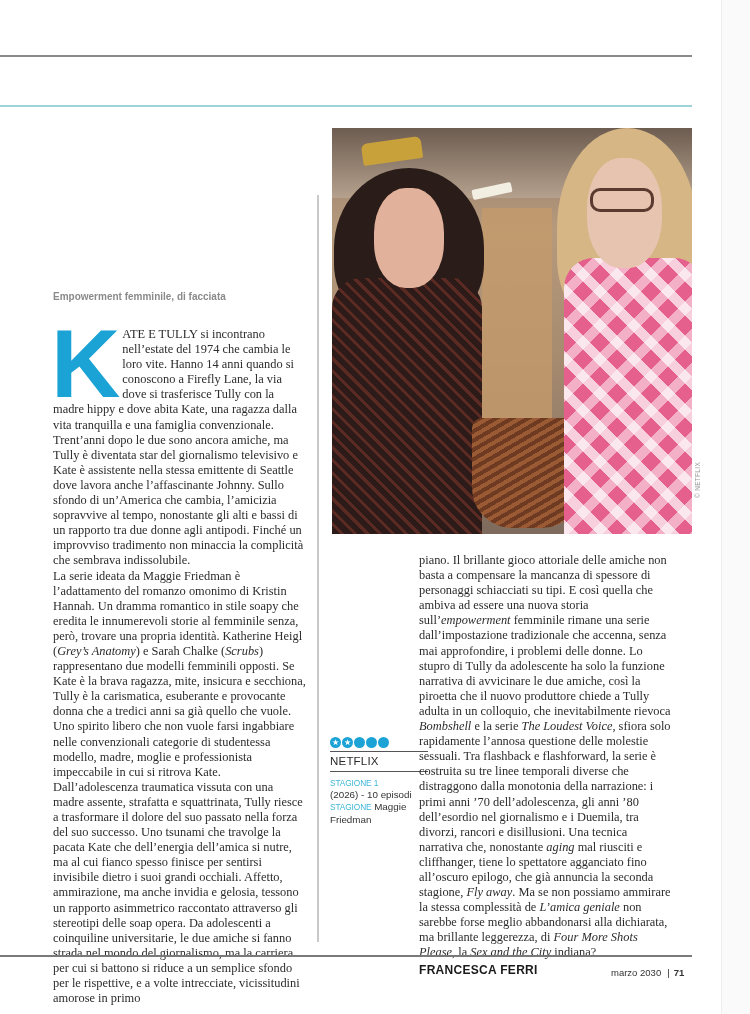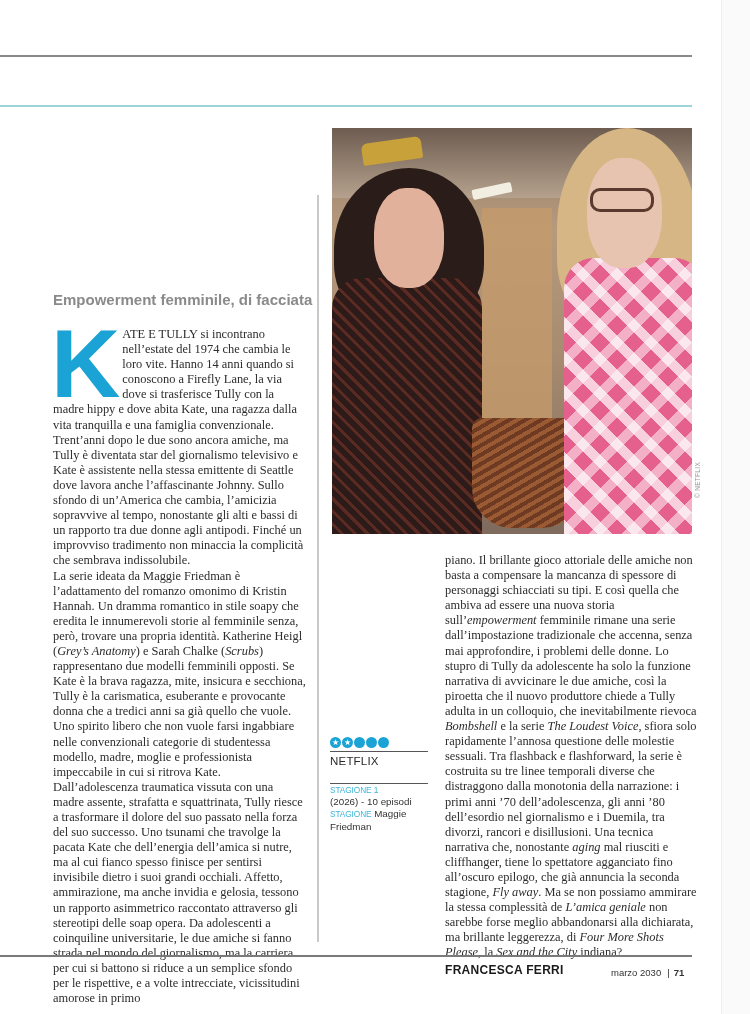--- a/index.html
+++ b/index.html
@@ -15,27 +15,27 @@
     .vrule { position: absolute; left: 317px; top: 195px; width: 2px; height: 747px; background: #c9c9c9; }
 
     .title {
       position: absolute; left: 52px; top: 192px; width: 260px; margin: 0;
       font-family: "Liberation Sans", sans-serif; font-weight: 700;
       font-size: 30px; line-height: 30px; letter-spacing: -0.5px; color: #151515;
     }
     .subtitle {
       position: absolute; left: 53px; top: 291px; margin: 0;
       font-family: "Liberation Sans", sans-serif; font-weight: 700;
-      font-size: 15px; color: #8a8a8a;
+      font-size: 10px; color: #8a8a8a;
     }
 
     .col { position: absolute; font-size: 12.4px; line-height: 15.1px; color: #2c2c2c; }
     .col p { margin: 0; }
     .col-left { left: 53px; top: 327px; width: 254px; }
-    .col-right { left: 445px; top: 553px; width: 252px; }
+    .col-right { left: 419px; top: 553px; width: 252px; }
 
     .dropcap {
       float: left; font-family: "Liberation Sans", sans-serif; font-weight: 700;
       color: #1ba3d6; font-size: 96px; line-height: 70px; height: 72px;
       margin: 2px 6px 0 -2px; letter-spacing: -4px;
     }
     .byline {
       font-family: "Liberation Sans", sans-serif; font-weight: 700;
       font-size: 12px; letter-spacing: 0.3px; color: #1a1a1a; margin-top: 2px;
     }
@@ -64,22 +64,22 @@
     .credit {
       position: absolute; left: 694px; top: 498px; font-family: "Liberation Sans", sans-serif;
       font-size: 6.5px; color: #9a9a9a; transform: rotate(-90deg); transform-origin: left top; white-space: nowrap;
       letter-spacing: .3px;
     }
 
     .infobox { position: absolute; left: 330px; top: 737px; width: 98px; font-family: "Liberation Sans", sans-serif; }
     .rating { display: flex; gap: 1px; padding-bottom: 3px; border-bottom: 1.5px solid #555; }
     .dot { width: 11px; height: 11px; border-radius: 50%; background: #1ba3d6; position: relative; display: inline-block; }
     .dot.star::after { content: "\2605"; position: absolute; left: 0; top: -1px; width: 11px; text-align: center; font-size: 8px; line-height: 13px; color: #fff; }
-    .platform { font-size: 11.5px; color: #2a2a2a; padding: 3px 0 16px; border-bottom: 1.5px solid #555; letter-spacing: .2px; }
-    .info { font-size: 9.8px; line-height: 12.2px; color: #333; }
+    .platform { font-size: 11.5px; color: #2a2a2a; padding: 3px 0 4px; border-bottom: 1.5px solid #555; letter-spacing: .2px; }
+    .info { font-size: 9.8px; line-height: 12.2px; color: #333; margin-top: 5px; }
     .info .lbl { color: #3eb6d8; font-size: 8.3px; letter-spacing: -0.1px; }
 
     .folio { position: absolute; left: 611px; top: 967px; font-family: "Liberation Sans", sans-serif; font-size: 9.5px; color: #333; }
     .folio .sep { margin: 0 4px 0 6px; color: #333; }
     .folio .num { font-weight: 700; }
   </style>
 </head>
 <body>
 
 <div class="page-edge"></div>

